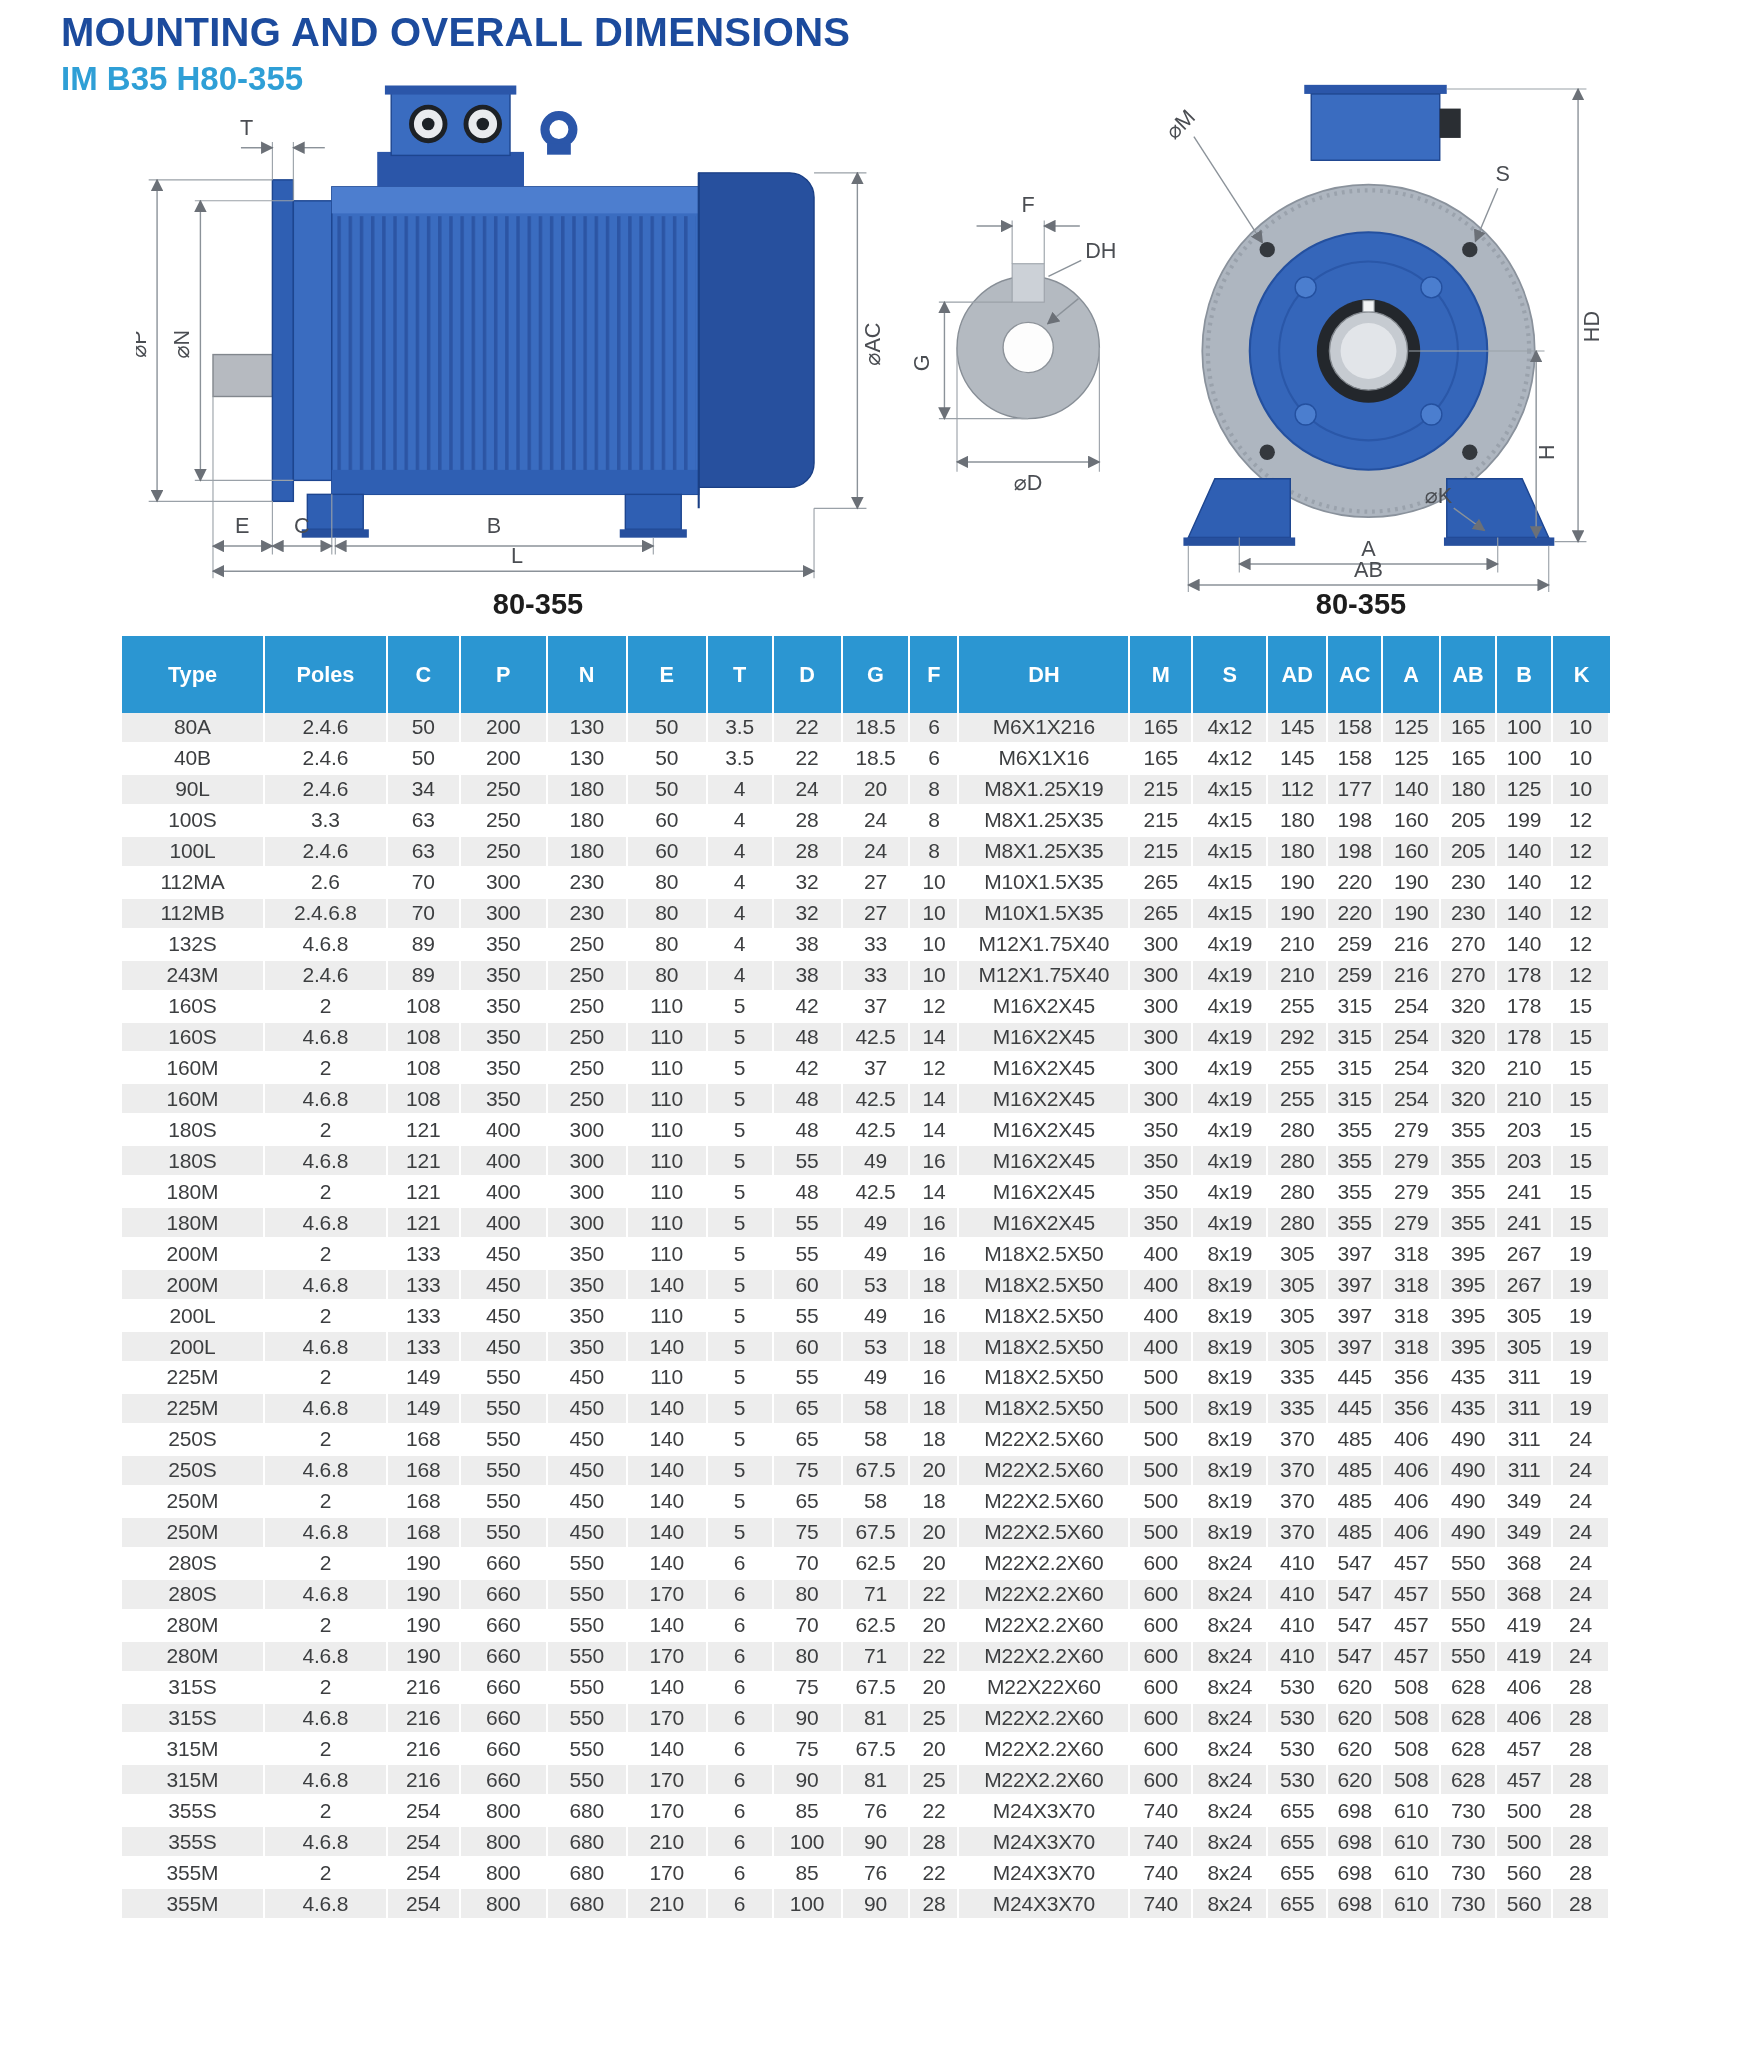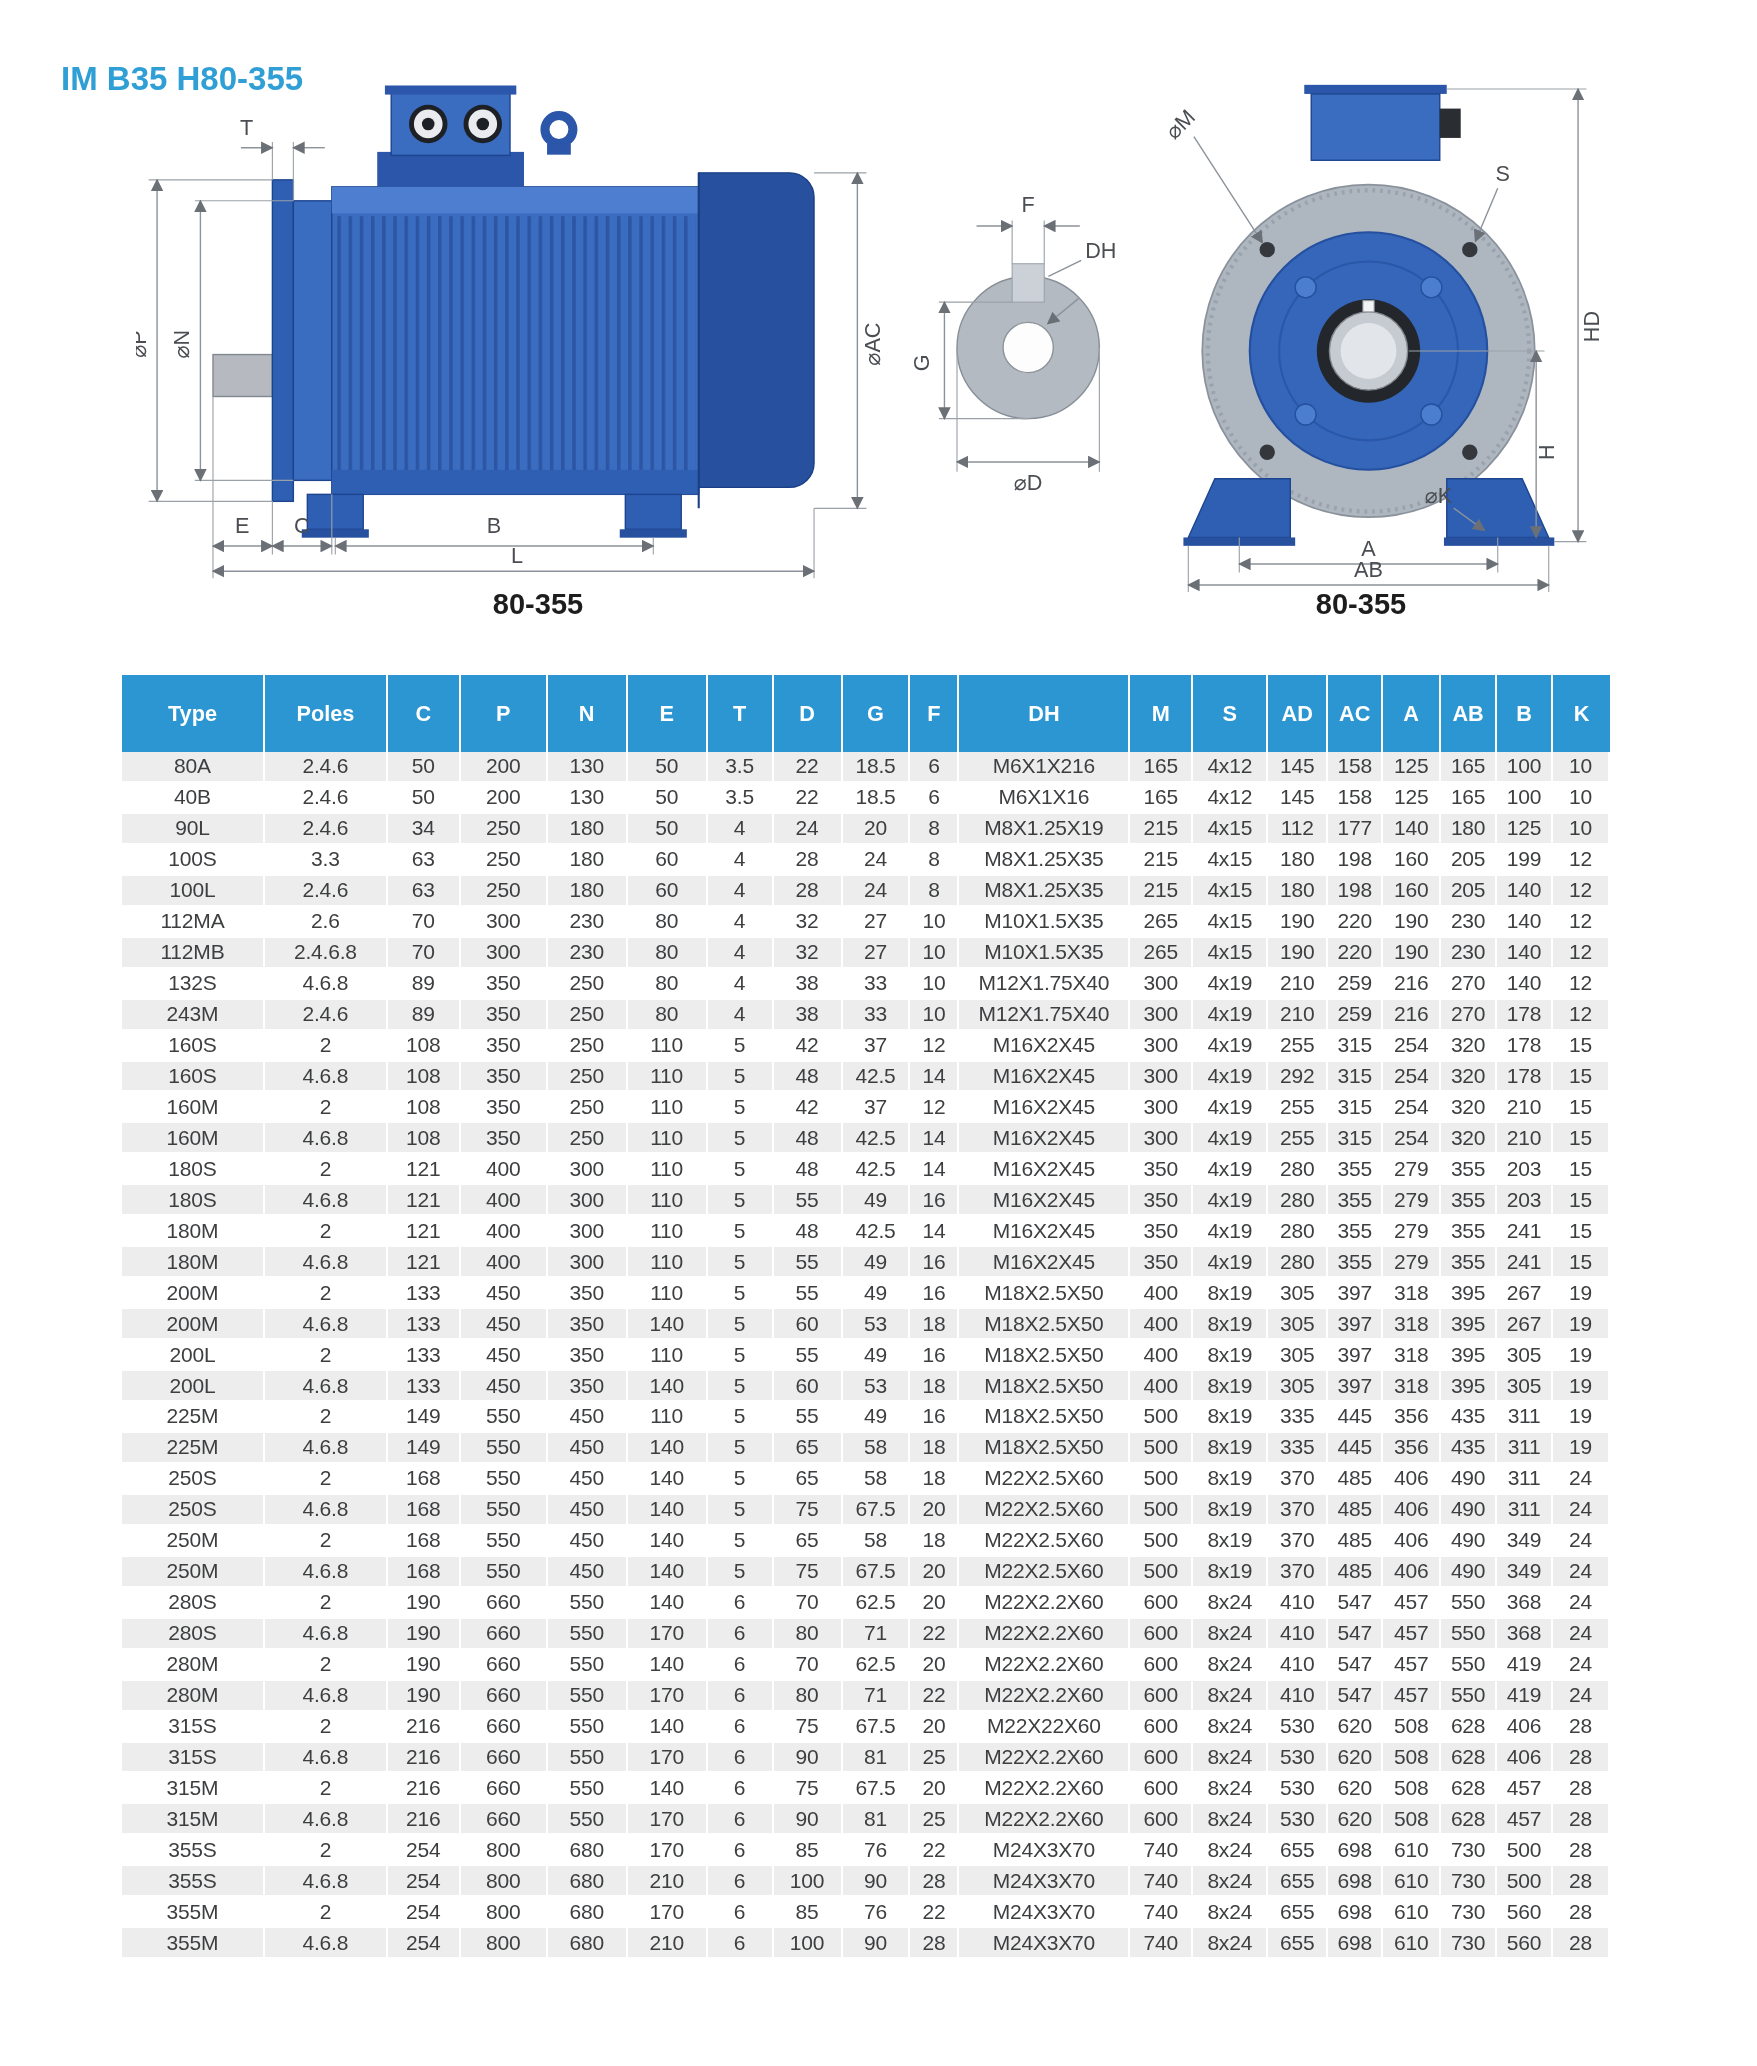--- a/index.html
+++ b/index.html
@@ -7,21 +7,21 @@
         font-family:"Liberation Sans",sans-serif;overflow:hidden;}
   .title{position:absolute;left:61px;top:9.8px;font-size:40px;font-weight:bold;
          color:#1c4b9d;letter-spacing:0.3px;white-space:nowrap;}
   .subtitle{position:absolute;left:61px;top:60px;font-size:33px;font-weight:bold;
          color:#2f9fd6;white-space:nowrap;}
   .caption{position:absolute;top:588px;width:168px;text-align:center;
          font-size:29px;font-weight:bold;color:#1d1d1d;}
   .cap-left{left:454px}
   .cap-right{left:1277px}
 
-  .dtable{position:absolute;left:122px;top:675px;width:1488px;}
+  .dtable{position:absolute;left:122px;top:636px;width:1488px;}
   .thead{display:flex;height:77px;}
   .th{background:#2b96d2;color:#fff;font-weight:bold;font-size:21.7px;
       display:flex;align-items:center;justify-content:center;
       border-right:2.1px solid #fff;box-sizing:border-box;}
   .th:last-child{border-right:none;}
   .tbody{display:flex;flex-direction:column;height:1207px;}
   .tr{display:flex;flex:1;}
   .td{display:flex;align-items:center;justify-content:center;font-size:21px;
       color:#3c3e40;border-right:2.1px solid #fff;border-bottom:2.1px solid #fff;
       box-sizing:border-box;letter-spacing:-0.2px;white-space:nowrap;}
@@ -31,20 +31,21 @@
   svg text{font-family:"Liberation Sans",sans-serif;fill:#4a4d52;font-size:31px;}
   .dim{stroke:#8b9299;stroke-width:2;fill:none;}
   .ext{stroke:#9aa1a8;stroke-width:1.6;fill:none;}
   .lead{stroke:#8b9299;stroke-width:2;fill:none;}
 </style>
 </head>
 <body>
 
 <div class="page">
 
+  <div class="title">MOUNTING AND OVERALL DIMENSIONS</div>
   <div class="subtitle">IM B35  H80-355</div>
 
   <svg class="drawing" style="left:136px;top:82px" width="769" height="506" viewBox="0 0 1100 724">
     <defs>
       <marker id="m1" viewBox="0 0 10 10" refX="9" refY="5" markerWidth="9" markerHeight="9" orient="auto-start-reverse">
         <path d="M0,0L10,5L0,10z" fill="#6b7077"></path>
       </marker>
       <pattern id="fins" width="16" height="8" patternUnits="userSpaceOnUse">
         <rect width="16" height="8" fill="#3a6cc0"></rect>
         <rect width="5" height="8" fill="#2c55a4"></rect>

